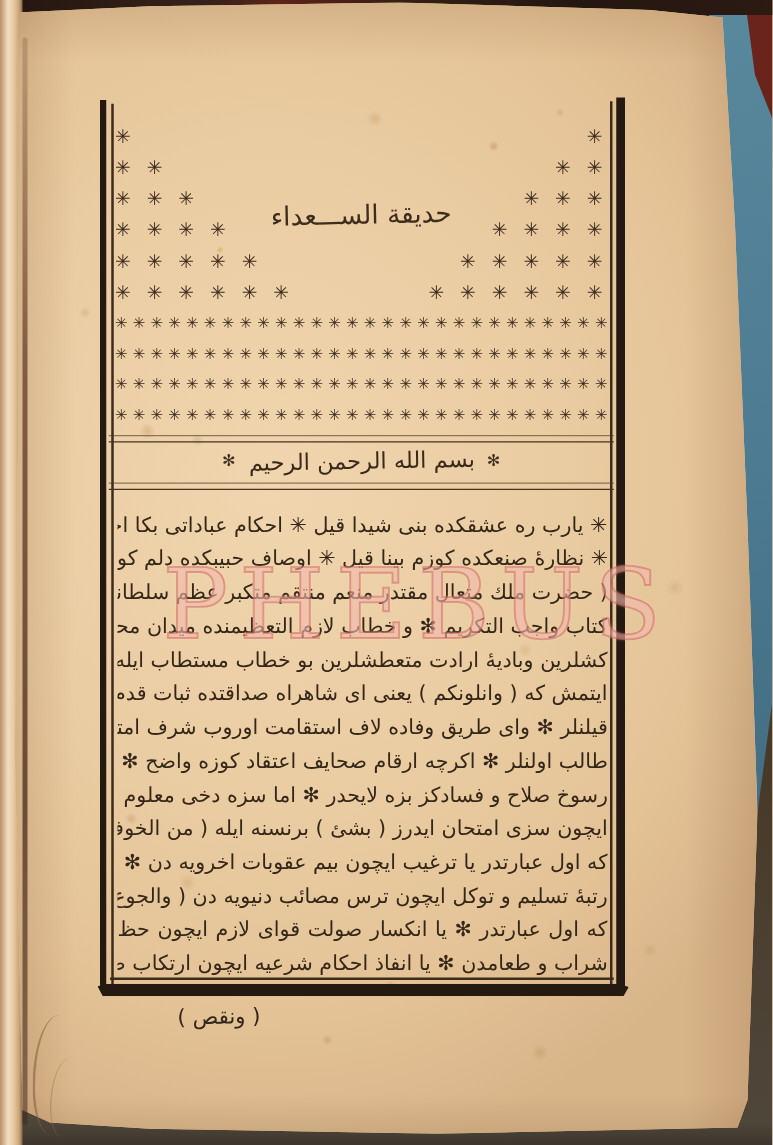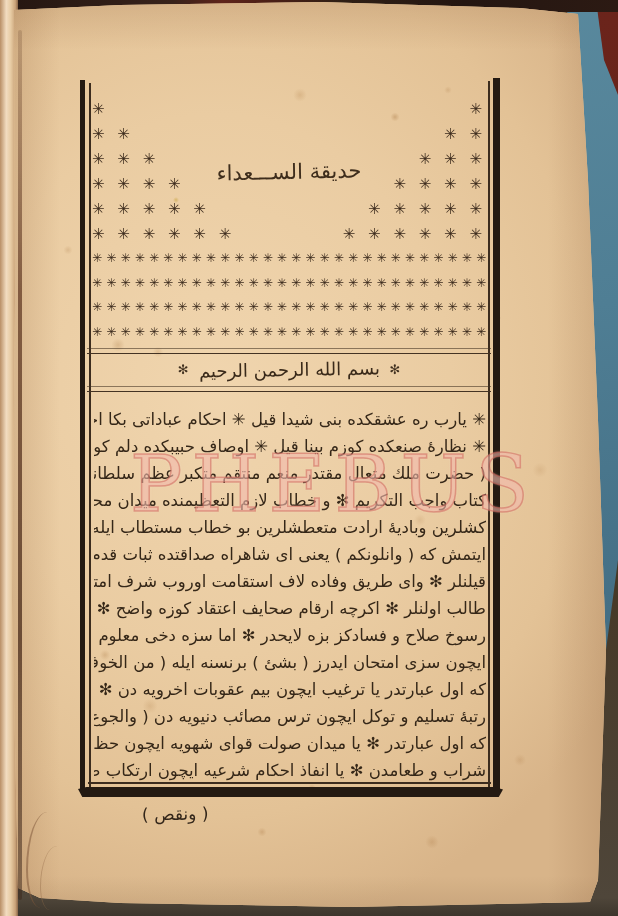--- a/index.html
+++ b/index.html
@@ -278,19 +278,19 @@
       <div class="bodyline">( حضرت ملك متعال مقتدر منعم منتقم متكبر عظم سلطانه و عرشانه</div>
       <div class="bodyline">كتاب واجب التكريم ✻ و خطاب لازم التعظيمنده ميدان محبت بلا</div>
       <div class="bodyline">كشلرين وباديهٔ ارادت متعطشلرين بو خطاب مستطاب ايله سرافراز</div>
       <div class="bodyline">ايتمش كه ( وانلونكم ) يعنى اى شاهراه صداقتده ثبات قدم دعواسين</div>
       <div class="bodyline">قيلنلر ✻ واى طريق وفاده لاف استقامت اوروب شرف امتيازه</div>
       <div class="bodyline">طالب اولنلر ✻ اكرچه ارقام صحايف اعتقاد كوزه واضح ✻ وكيفيت</div>
       <div class="bodyline">رسوخ صلاح و فسادكز بزه لايحدر ✻ اما سزه دخى معلوم اولق</div>
       <div class="bodyline">ايچون سزى امتحان ايدرز ( بشئ ) برنسنه ايله ( من الخوف )</div>
       <div class="bodyline">كه اول عبارتدر يا ترغيب ايچون بيم عقوبات اخرويه دن ✻ يا ظهور</div>
       <div class="bodyline">رتبهٔ تسليم و توكل ايچون ترس مصائب دنيويه دن ( والجوع )</div>
-      <div class="bodyline">كه اول عبارتدر ✻ يا ميدان صولت قواى شهويه ايچون حظ</div>
+      <div class="bodyline">كه اول عبارتدر ✻ يا انكسار صولت قواى لازم ايچون حظ</div>
       <div class="bodyline">شراب و طعامدن ✻ يا انفاذ احكام شرعيه ايچون ارتكاب صيامدن</div>
     </div>
 
   <div class="watermark">PHEBUS</div>
   <div class="catchword">( ونقص )</div>
 </div>
 
 </body></html>

